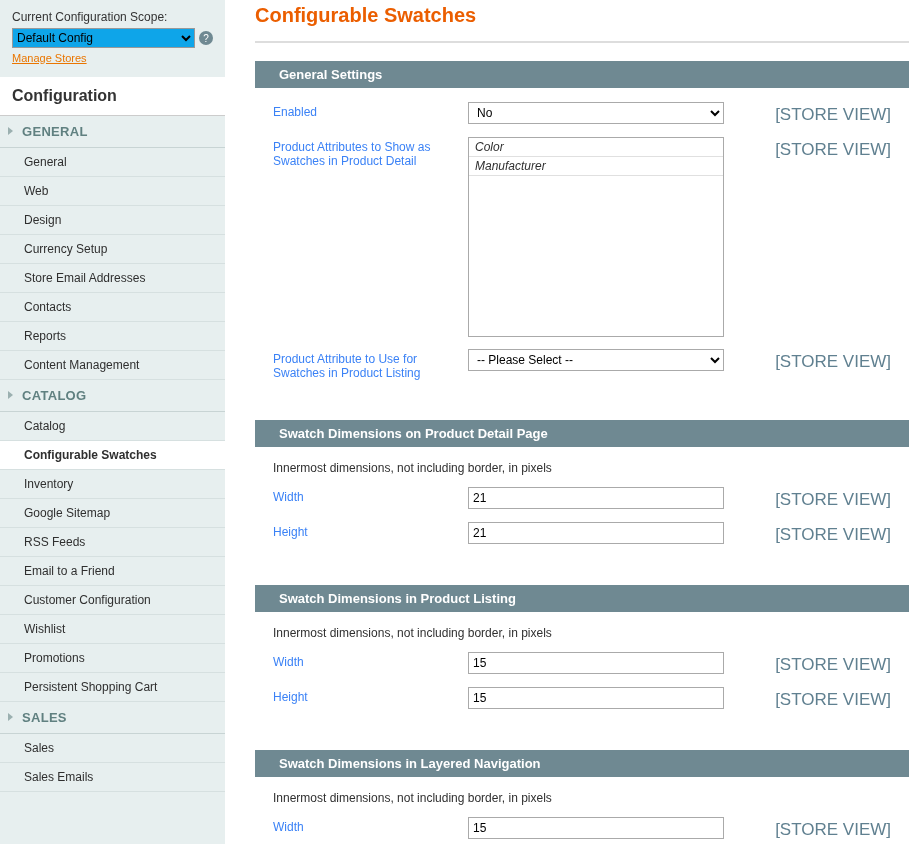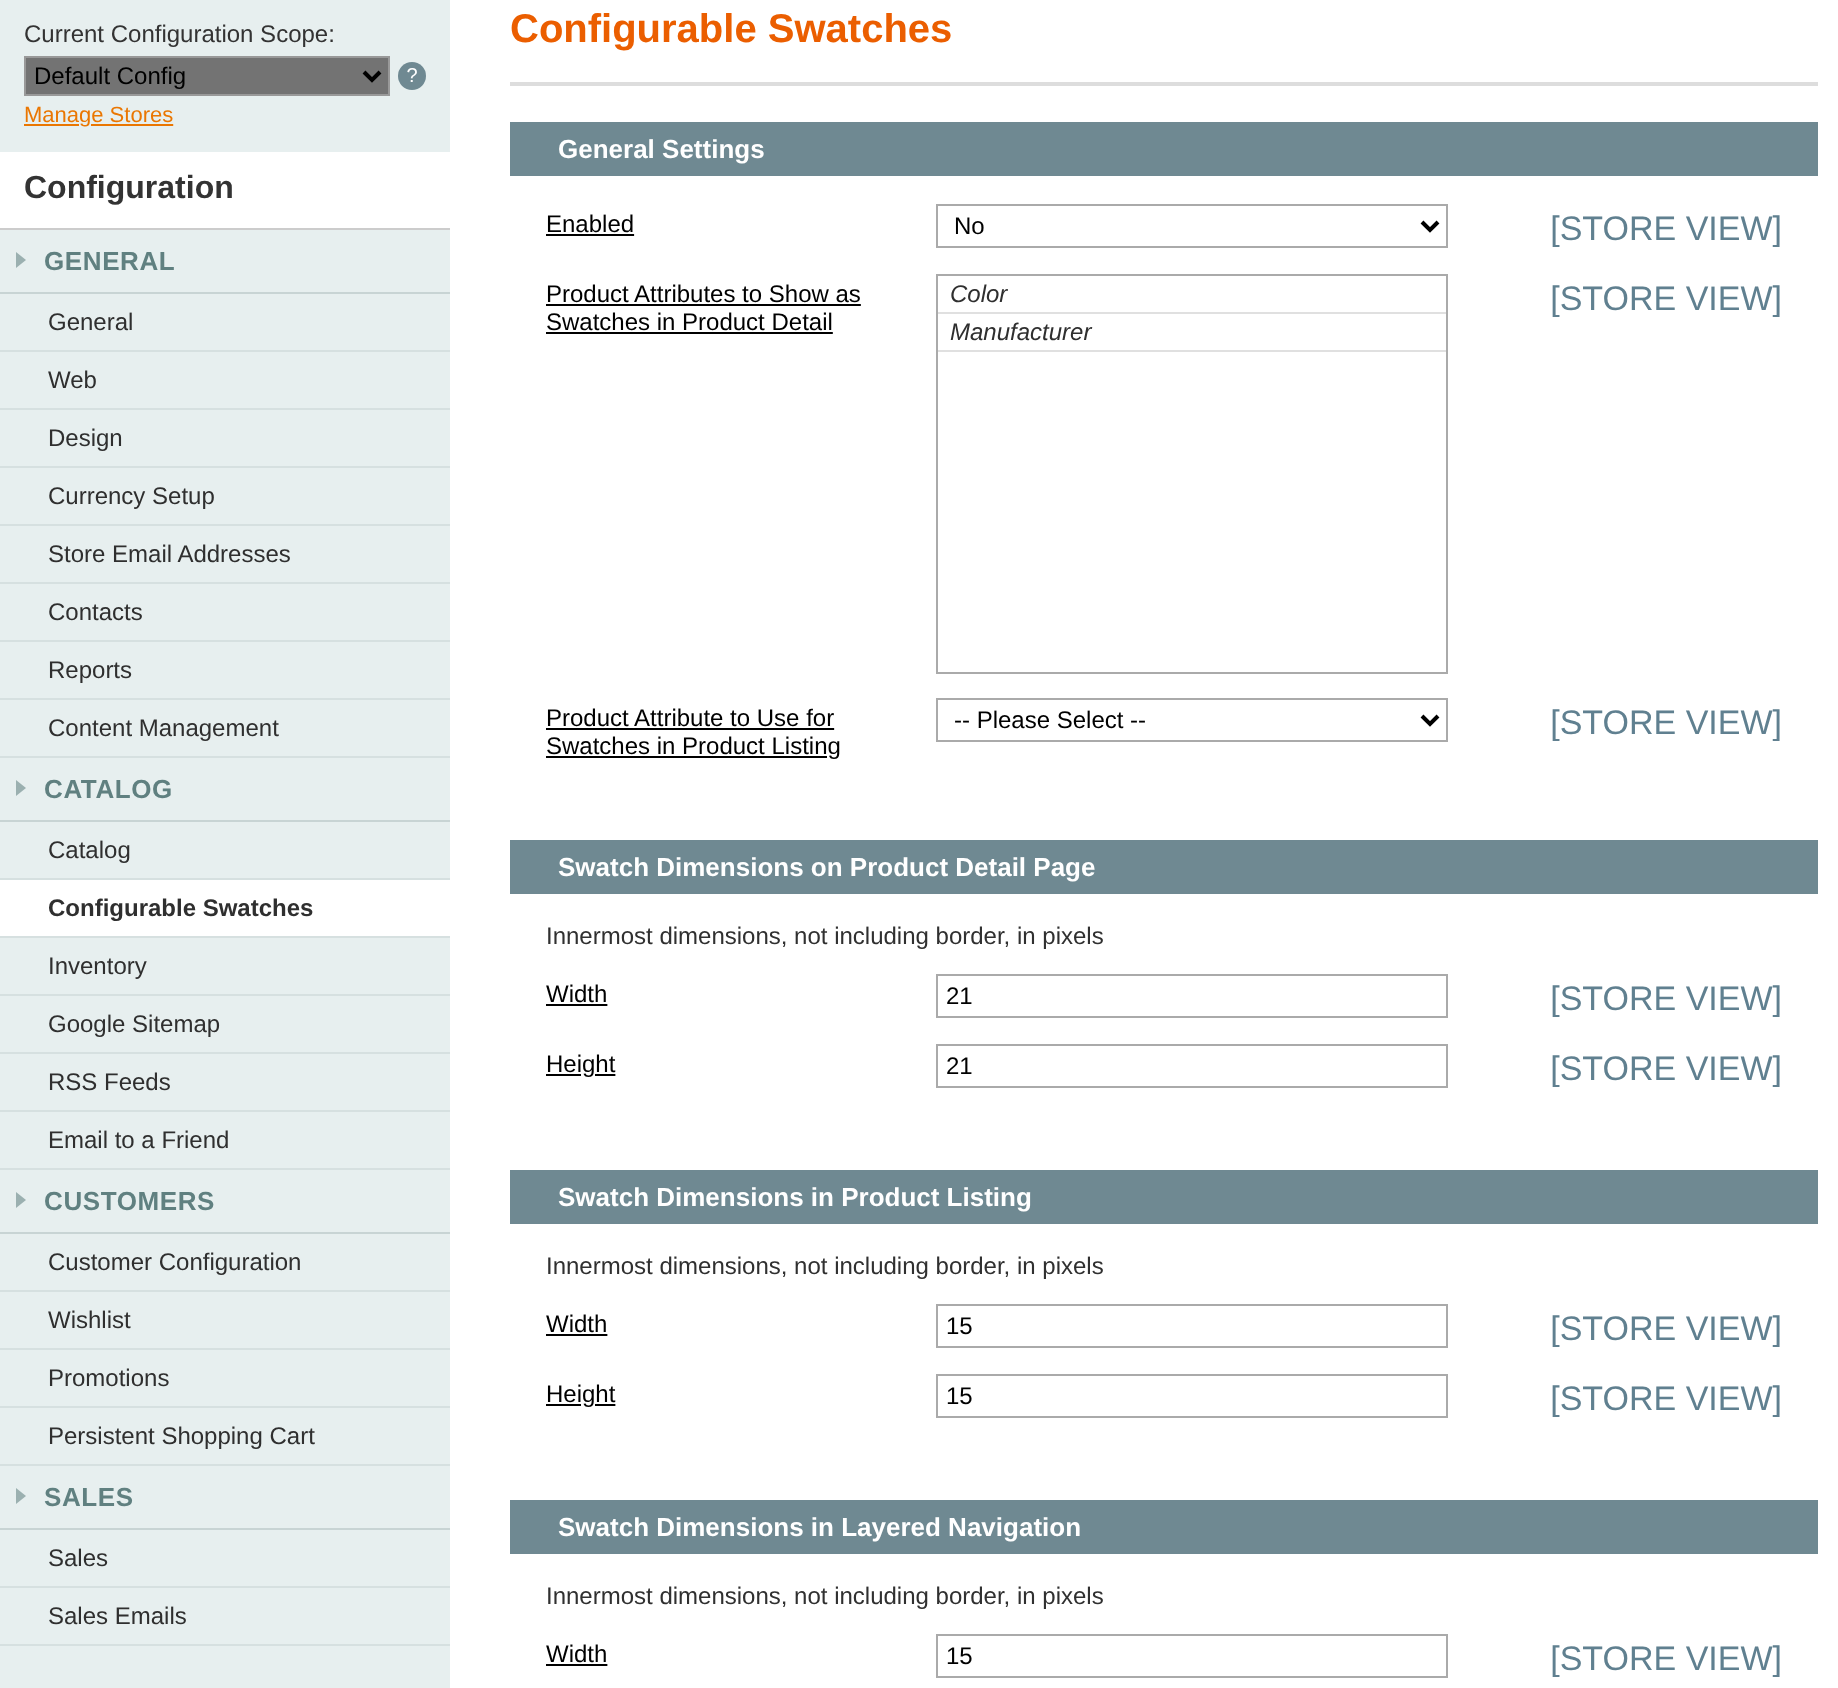--- a/index.html
+++ b/index.html
@@ -4,41 +4,41 @@
 <style>
 * { box-sizing: border-box; margin: 0; padding: 0; }
 body { font-family: Arial, Helvetica, sans-serif; font-size: 12px; color: #2f2f2f; background: #fff; }
 .container { display: flex; width: 919px; }
 .sidebar { width: 225px; background: #e7efef; padding: 10px 0 0 0; }
 .main { flex: 1; padding: 0 10px 0 30px; }
 
 .scope-box { padding: 0 12px 12px 12px; }
 .scope-label { font-size: 12px; color: #333; margin-bottom: 4px; }
 .scope-row { display: flex; align-items: center; gap: 4px; }
-.scope-select { flex: 1; font-size: 12px; height: 20px; border: 1px solid #999; background: #737373; }
+.scope-select { flex: 1; font-size: 12px; height: 20px; border: 1px solid #999; background: #0ea5e9; }
 .help-icon { width: 14px; height: 14px; border-radius: 50%; background: #6f8992; color: #fff; font-size: 10px; display: flex; align-items: center; justify-content: center; cursor: pointer; }
 .manage-link { color: #ea7601; text-decoration: underline; font-size: 11px; display: inline-block; margin-top: 4px; }
 
 .config-title { background: #fff; padding: 10px 12px; font-size: 16px; font-weight: bold; color: #333; border-bottom: 1px solid #ccc; }
 
 .nav-section-header { background: #e7efef; padding: 8px 12px 8px 22px; font-weight: bold; color: #608080; font-size: 13px; letter-spacing: 0.3px; border-bottom: 1px solid #c8d4d4; position: relative; cursor: pointer; }
 .nav-section-header .arrow { position: absolute; left: 8px; top: 11px; width: 0; height: 0; border-top: 4px solid transparent; border-bottom: 4px solid transparent; border-left: 5px solid #9bb0b0; }
 .nav-item { padding: 7px 12px 7px 24px; color: #2f2f2f; border-bottom: 1px solid #d6e0e0; cursor: pointer; background: #e7efef; }
 .nav-item.active { background: #fff; font-weight: bold; }
 
 .page-title { color: #eb5e00; font-size: 20px; font-weight: bold; margin: 4px 0 14px 0; }
 .page-rule { height: 2px; background: #ddd; margin-bottom: 18px; border: none; }
 
 .fieldset { margin-bottom: 18px; }
 .fieldset-header { background: #6f8992; color: #fff; font-weight: bold; font-size: 13px; padding: 6px 24px; cursor: pointer; }
 .fieldset-body { padding: 14px 18px 10px 18px; }
 .hint-text { font-size: 12px; color: #303030; margin-bottom: 12px; }
 
 .form-row { display: flex; align-items: flex-start; margin-bottom: 12px; }
-.form-label { width: 195px; padding-top: 3px; color: #000000; padding-right: 12px; text-decoration: underline; }
+.form-label { width: 195px; padding-top: 3px; color: #3b82f6; padding-right: 12px; }
 .form-control { width: 256px; }
 .form-scope { margin-left: auto; padding-top: 3px; }
 .scope-tag { color: #608090; font-size: 17px; }
 
 .sel, .txt { width: 100%; font-size: 12px; border: 1px solid #aaa; padding: 2px 4px; height: 22px; background: #fff; }
 .multiselect { width: 100%; height: 200px; border: 1px solid #aaa; font-size: 12px; background: #fff; overflow-y: scroll; font-style: italic; }
 .multiselect-item { padding: 2px 6px; border-bottom: 1px solid #e0e0e0; cursor: pointer; }
 </style>
 </head>
 <body>
@@ -66,21 +66,20 @@
         <div class="nav-item">Contacts</div>
         <div class="nav-item">Reports</div>
         <div class="nav-item">Content Management</div>
         <div class="nav-section-header"><span class="arrow"></span><span>CATALOG</span></div>
         <div class="nav-item">Catalog</div>
         <div class="nav-item active">Configurable Swatches</div>
         <div class="nav-item">Inventory</div>
         <div class="nav-item">Google Sitemap</div>
         <div class="nav-item">RSS Feeds</div>
         <div class="nav-item">Email to a Friend</div>
-        <div class="nav-section-header"><span class="arrow"></span><span>CUSTOMERS</span></div>
         <div class="nav-item">Customer Configuration</div>
         <div class="nav-item">Wishlist</div>
         <div class="nav-item">Promotions</div>
         <div class="nav-item">Persistent Shopping Cart</div>
         <div class="nav-section-header"><span class="arrow"></span><span>SALES</span></div>
         <div class="nav-item">Sales</div>
         <div class="nav-item">Sales Emails</div>
       </div>
   </div>
 

